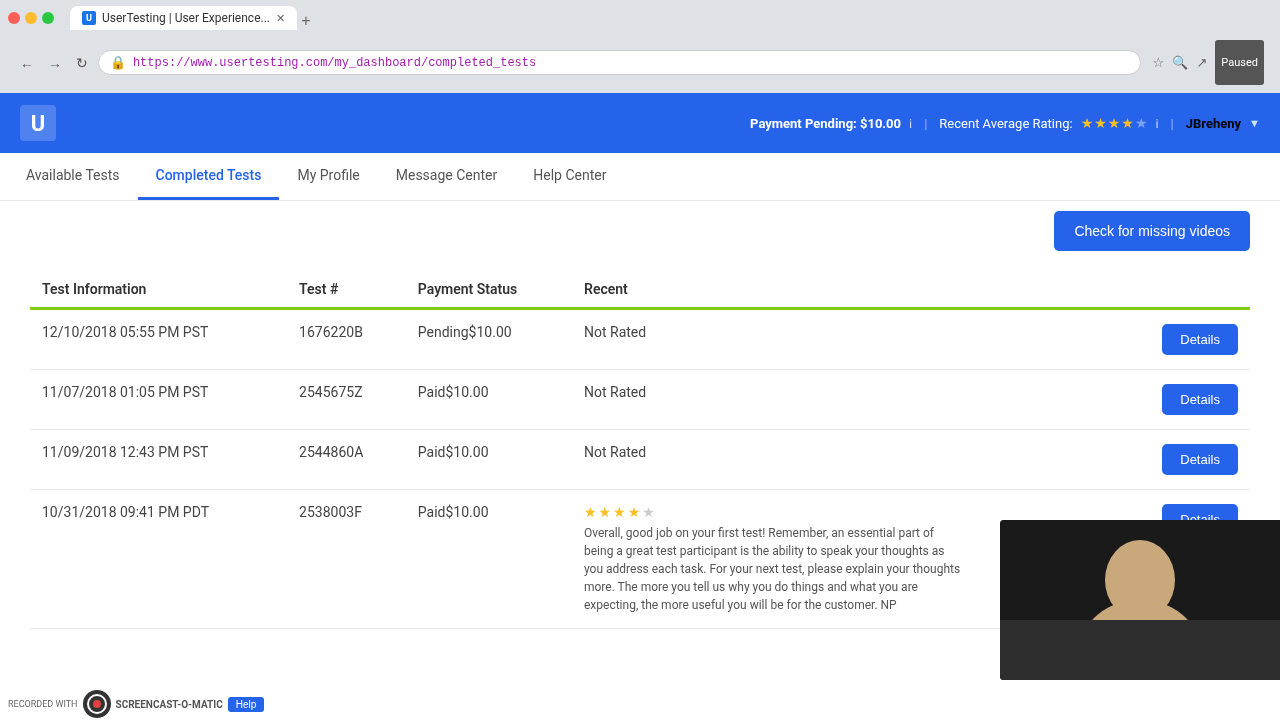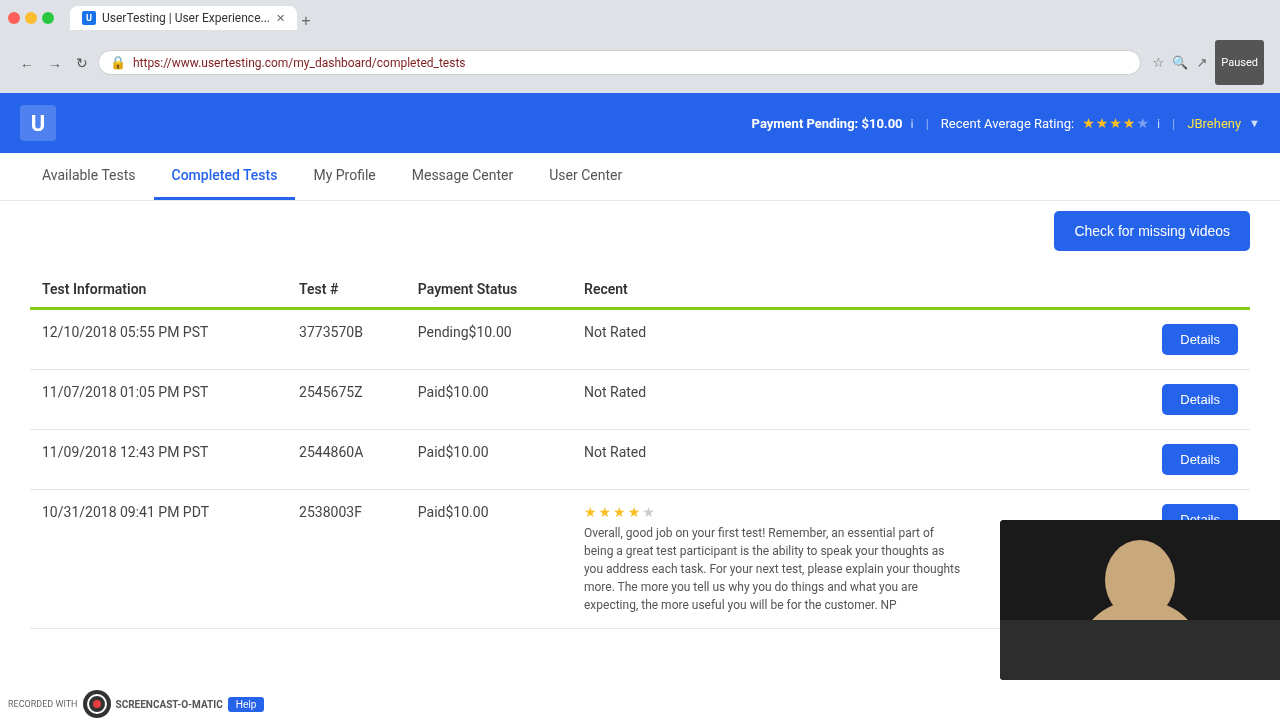--- a/index.html
+++ b/index.html
@@ -15,39 +15,39 @@
     .dot-green { background: #28c840; }
     .tab-bar { display: flex; align-items: flex-end; margin-left: 10px; }
     .tab { background: #fff; padding: 5px 12px; border-radius: 8px 8px 0 0; font-size: 12px; color: #333; display: flex; align-items: center; gap: 6px; min-width: 180px; }
     .tab-favicon { width: 14px; height: 14px; background: #1a73e8; border-radius: 2px; display: flex; align-items: center; justify-content: center; color: #fff; font-size: 9px; font-weight: bold; }
     .tab-close { margin-left: auto; color: #666; cursor: pointer; font-size: 11px; }
     .new-tab-btn { background: transparent; border: none; font-size: 16px; color: #666; cursor: pointer; padding: 0 4px; }
 
     .address-bar-row { display: flex; align-items: center; gap: 6px; background: #dee1e6; padding: 4px 8px 8px; }
     .nav-btn { background: transparent; border: none; cursor: pointer; color: #555; font-size: 14px; padding: 2px 4px; }
     .address-bar { flex: 1; background: #fff; border: 1px solid #ccc; border-radius: 20px; padding: 4px 12px; font-size: 12px; color: #333; display: flex; align-items: center; gap: 6px; }
-    .address-bar-url { flex: 1; font-size: 12px; color: #7f1d1d; }
+    .address-bar-url { flex: 1; font-size: 12px; color: #a21caf; font-family: Liberation Mono, monospace; }
     .address-right { display: flex; align-items: center; gap: 8px; margin-left: 6px; }
     .addr-icon { color: #666; font-size: 13px; }
     .paused-badge { background: #555; color: #fff; font-size: 11px; padding: 16px 6px; border-radius: 3px; }
 
     
     .app-header { background: #2563eb; padding: 0 20px; display: flex; align-items: center; height: 60px; }
     .logo { color: #fff; font-size: 22px; font-weight: bold; background: rgba(255,255,255,0.2); width: 36px; height: 36px; border-radius: 4px; display: flex; align-items: center; justify-content: center; }
     .header-right { margin-left: auto; display: flex; align-items: center; gap: 8px; color: #fff; font-size: 13px; }
     .header-separator { color: rgba(255,255,255,0.5); margin: 0 4px; }
     .stars { display: inline-flex; gap: 1px; }
     .star { color: #fbbf24; font-size: 14px; }
     .star-empty { color: rgba(255,255,255,0.4); font-size: 14px; }
     .info-icon { color: rgba(255,255,255,0.8); font-size: 12px; cursor: pointer; }
-    .username { color: #fde047; font-weight: 400; }
+    .username { color: #000000; font-weight: 700; }
     .dropdown-arrow { color: rgba(255,255,255,0.8); font-size: 11px; }
 
     
-    .nav-bar { border-bottom: 1px solid #e5e7eb; padding: 0 24px; display: flex; gap: 0; }
+    .nav-bar { border-bottom: 1px solid #e5e7eb; padding: 0 8px; display: flex; gap: 0; }
     .nav-item { padding: 14px 18px; font-size: 14px; color: #555; cursor: pointer; text-decoration: none; border-bottom: 3px solid transparent; display: block; }
     .nav-item.active { color: #2563eb; border-bottom: 3px solid #2563eb; font-weight: 500; }
 
     
     .main-content { padding: 20px 30px; position: relative; }
     .check-btn { position: absolute; right: 30px; top: 10px; background: #2563eb; color: #fff; border: none; border-radius: 5px; padding: 12px 20px; font-size: 14px; cursor: pointer; font-weight: 500; }
 
     
     .table-container { margin-top: 50px; }
     table { width: 100%; border-collapse: collapse; }
@@ -128,41 +128,41 @@
     <span class="username">JBreheny</span>
     <span class="dropdown-arrow">▼</span>
   </div>
 </div>
 
 <nav class="nav-bar">
   <a class="nav-item">Available Tests</a>
   <a class="nav-item active">Completed Tests</a>
   <a class="nav-item">My Profile</a>
   <a class="nav-item">Message Center</a>
-  <a class="nav-item">User Center</a>
+  <a class="nav-item">Help Center</a>
 </nav>
 
 <div class="main-content">
   <button class="check-btn">Check for missing videos</button>
 
   <div class="table-container">
     <table>
       <thead>
         <tr>
           <th>Test Information</th>
           <th>Test #</th>
           <th>Payment Status</th>
           <th>Recent</th>
           <th></th>
         </tr>
       </thead>
       <tbody id="table-body">
       <tr>
             <td>12/10/2018 05:55 PM PST</td>
-            <td>3773570B</td>
+            <td>1676220B</td>
             <td>
               <div class="payment-status">
                 <span>Pending</span>
                 <span>$10.00</span>
               </div>
             </td>
             <td><span>Not Rated</span></td>
             <td style="text-align: right;"><button class="details-btn">Details</button></td>
           </tr>
           <tr>

